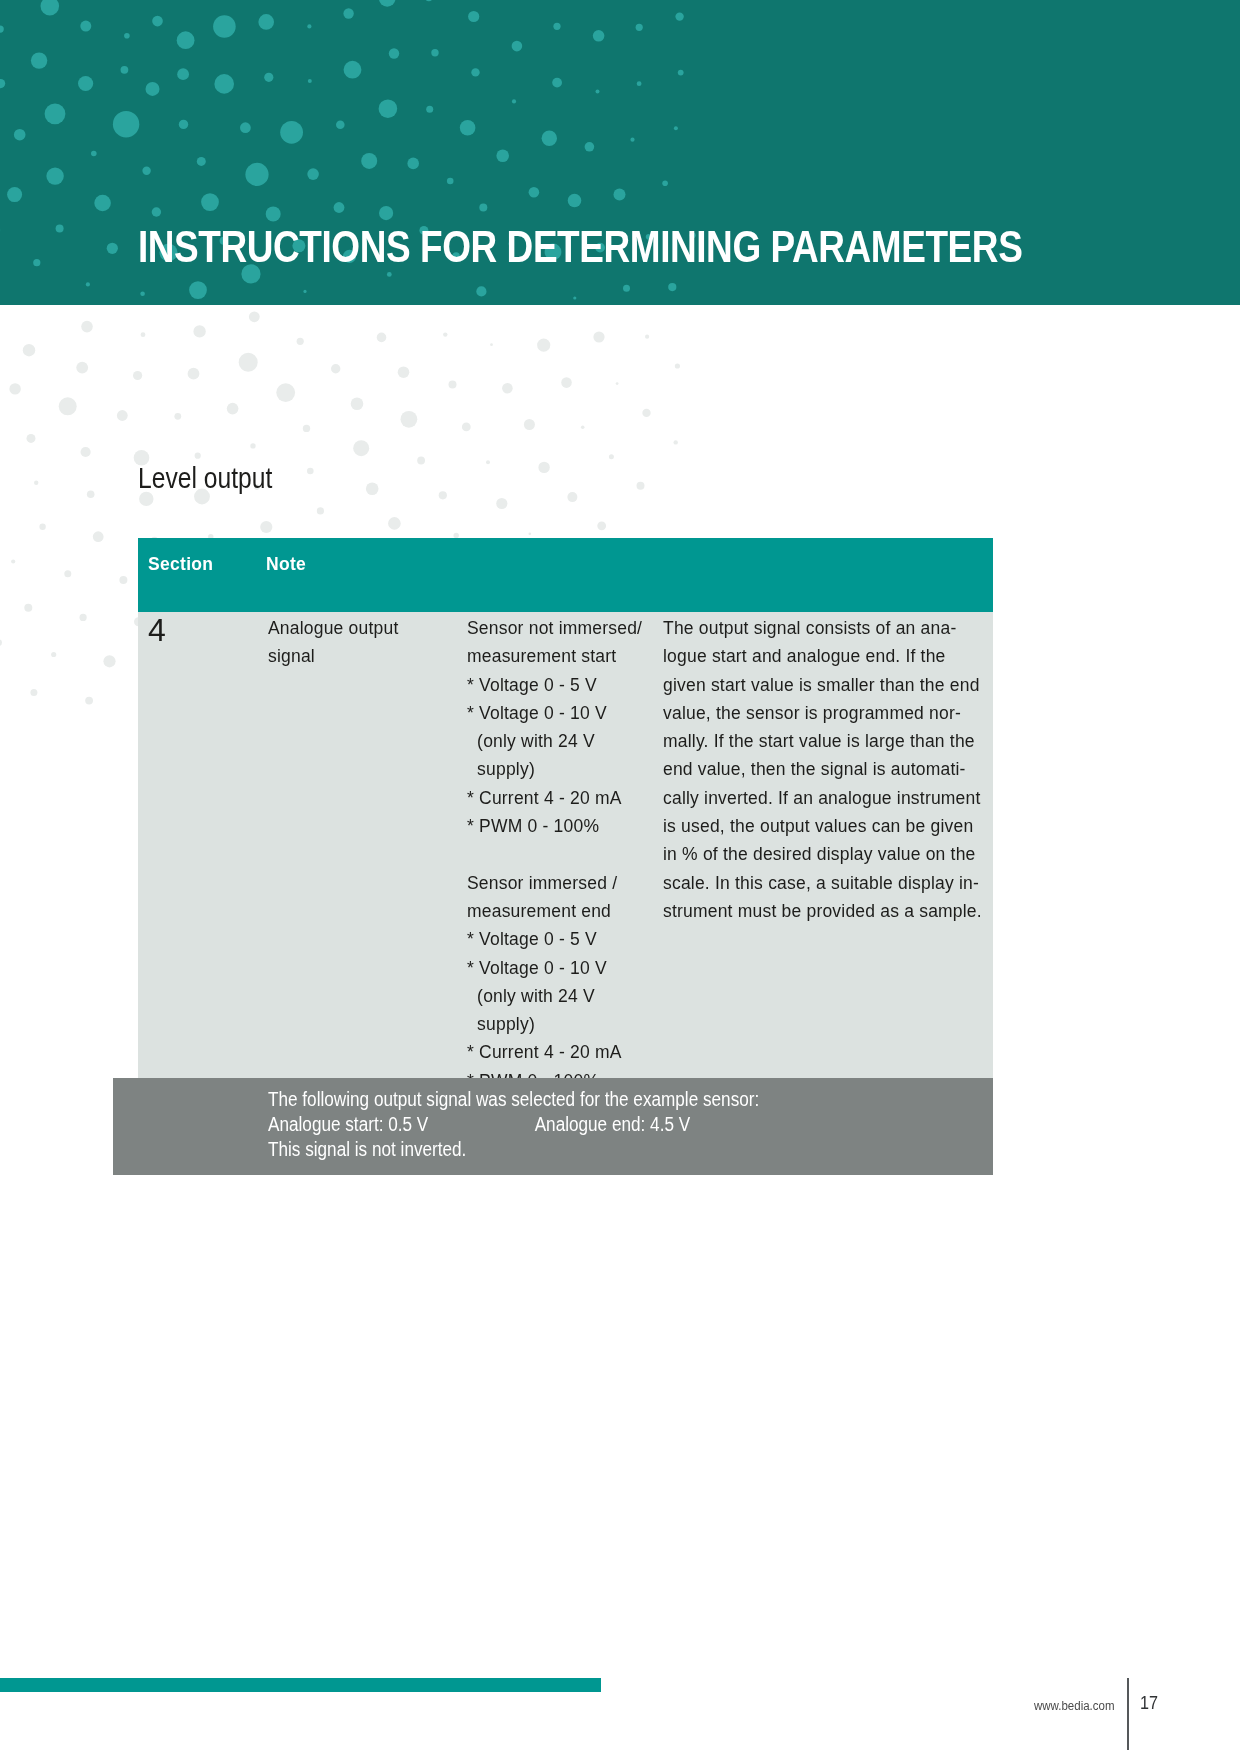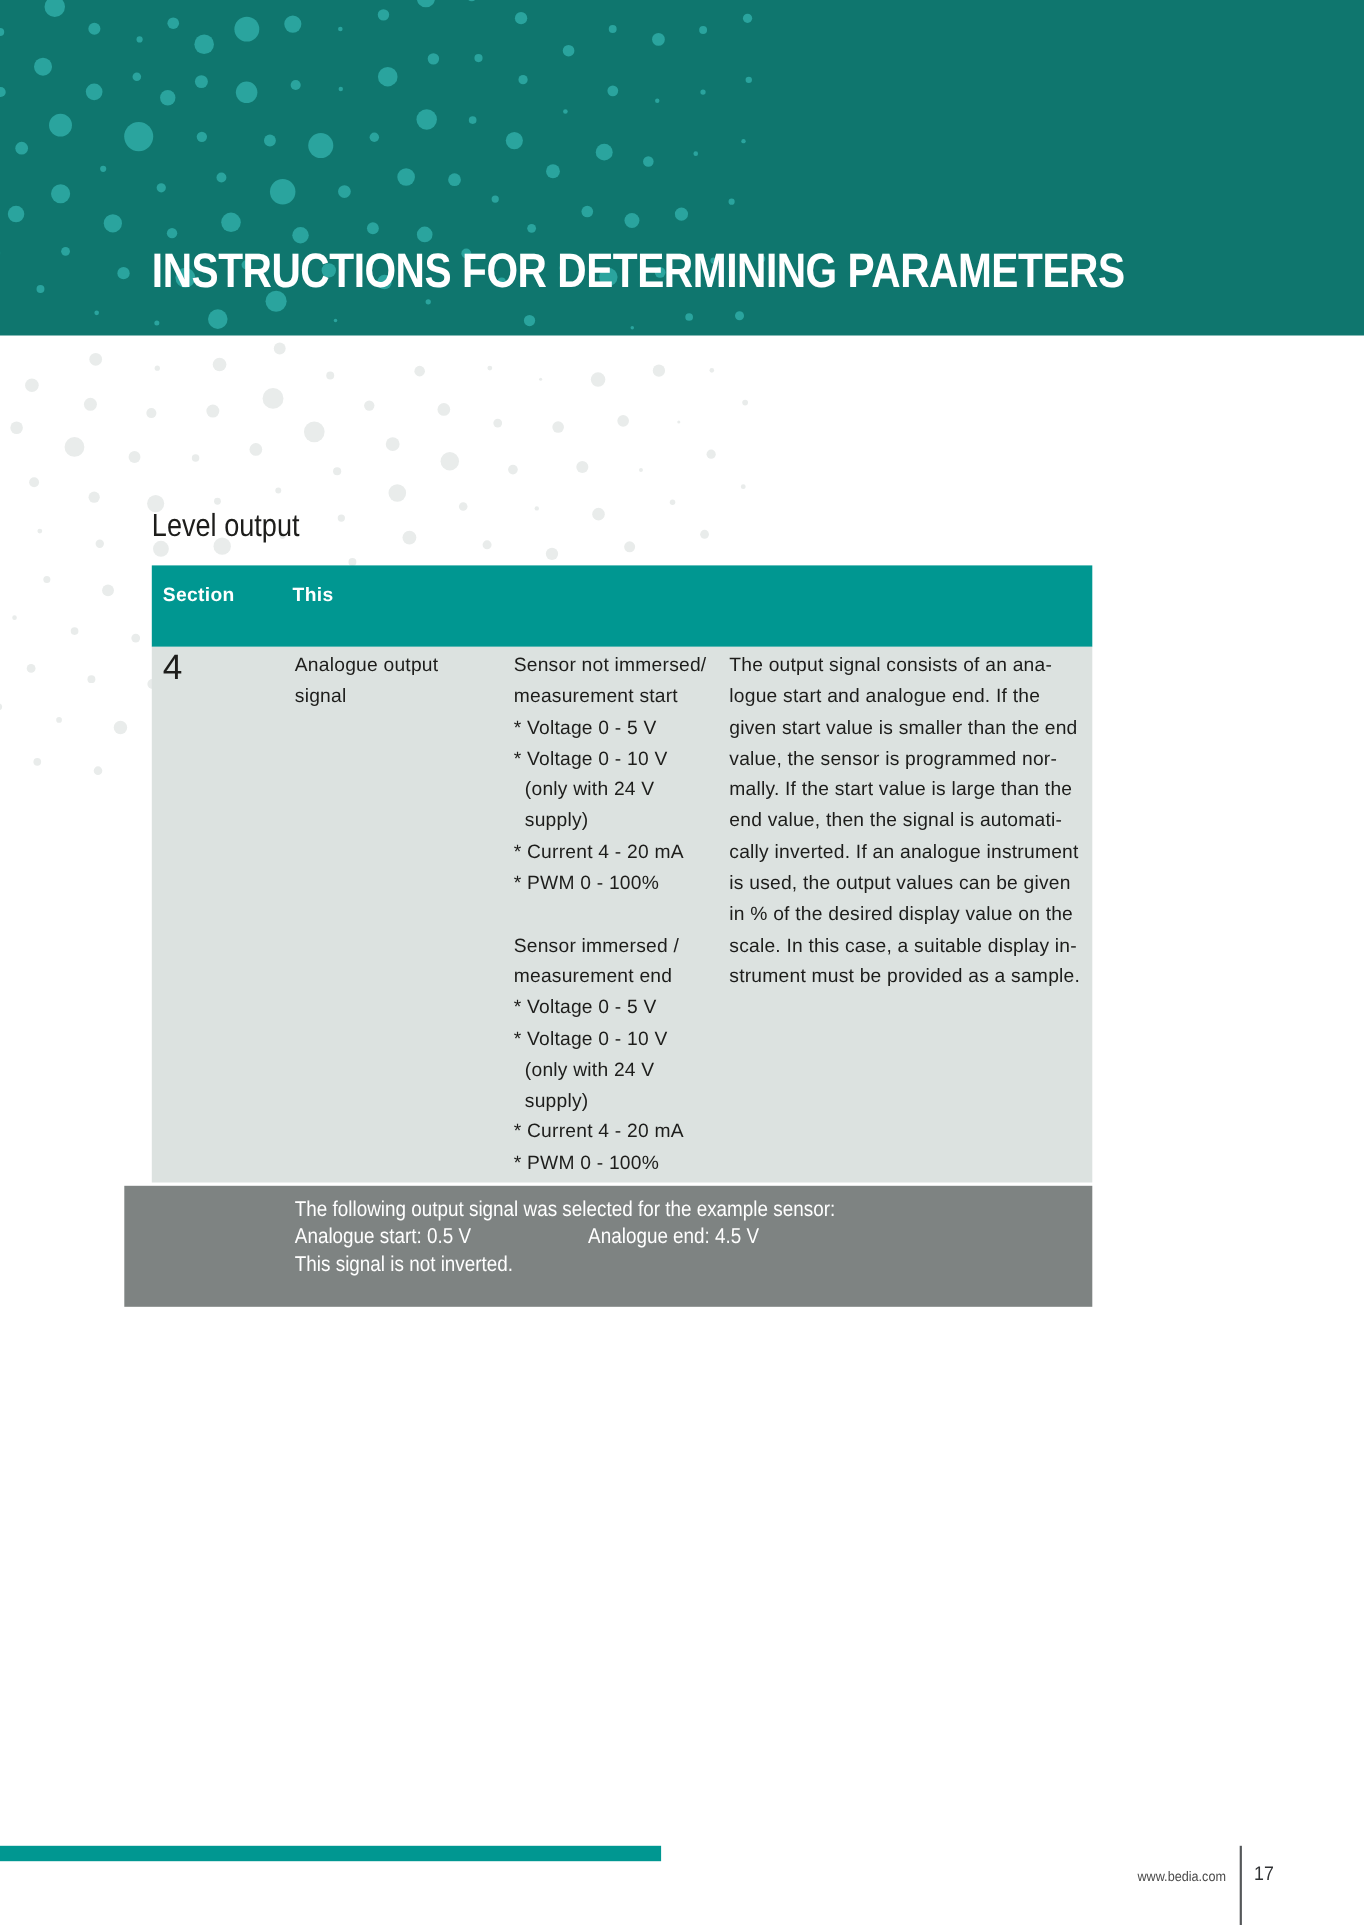--- a/index.html
+++ b/index.html
@@ -30,38 +30,39 @@
     position:absolute; left:138px; top:463px; margin:0;
     font-size:29px; font-weight:400; color:#1d1d1b; line-height:1.1;
     white-space:nowrap; transform:scaleX(0.85); transform-origin:0 0;
   }
 
   
   .tbl-head, .tbl-body {
     position:absolute; left:138px; width:855px;
     display:grid; grid-template-columns:128px 201px 196px 330px;
     box-sizing:border-box;
+    margin-top:24px;
   }
   .tbl-head {
     top:514px; height:74px; background:#009791; color:#ffffff;
     font-size:17.5px; font-weight:700; line-height:27px; letter-spacing:0.3px;
   }
   .tbl-head .cell { padding-top:13px; white-space:pre; }
   .tbl-body {
     top:588px; height:487px; background:#dce2e0;
     font-size:17.5px; line-height:28.3px; letter-spacing:0.2px;
   }
   .tbl-body .cell { padding-top:2px; white-space:pre; }
   .cell.c1 { padding-left:10px; }
   .cell.c2 { padding-left:2px; }
   .section-num { font-size:32px; line-height:1; padding-top:10px; }
 
   
   .example-row {
-    position:absolute; left:113px; top:1078px; width:880px; height:110px;
+    position:absolute; left:113px; top:1078px; width:880px; height:97px;
     background:#7e8382; color:#ffffff; box-sizing:border-box;
     padding:9px 0 0 155px; font-size:19.5px; line-height:25px;
   }
   .example-row .ex-line {
     white-space:nowrap; transform:scaleX(0.88); transform-origin:0 50%;
   }
   .ex-col { display:inline-block; width:303px; }
 
   
   .footer-bar {
@@ -296,21 +297,21 @@
         <circle cx="144.9" cy="398.9" r="2.5" fill="#E9ECEB"></circle>
         <circle cx="89.1" cy="395.6" r="3.9" fill="#E9ECEB"></circle>
         <circle cx="33.9" cy="387.6" r="3.5" fill="#E9ECEB"></circle>
       </svg>
   </div>
 
   <h2 class="level-heading">Level output</h2>
 
   <div class="tbl-head">
     <div class="cell c1">Section</div>
-    <div class="cell c4">This</div>
+    <div class="cell c4">Note</div>
   </div>
 
   <div class="tbl-body">
     <div class="cell c1 section-num">4</div>
     <div class="cell c2">Analogue output
 signal</div>
     <div class="cell c3">Sensor not immersed/
 measurement start
 * Voltage 0 - 5 V
 * Voltage 0 - 10 V

